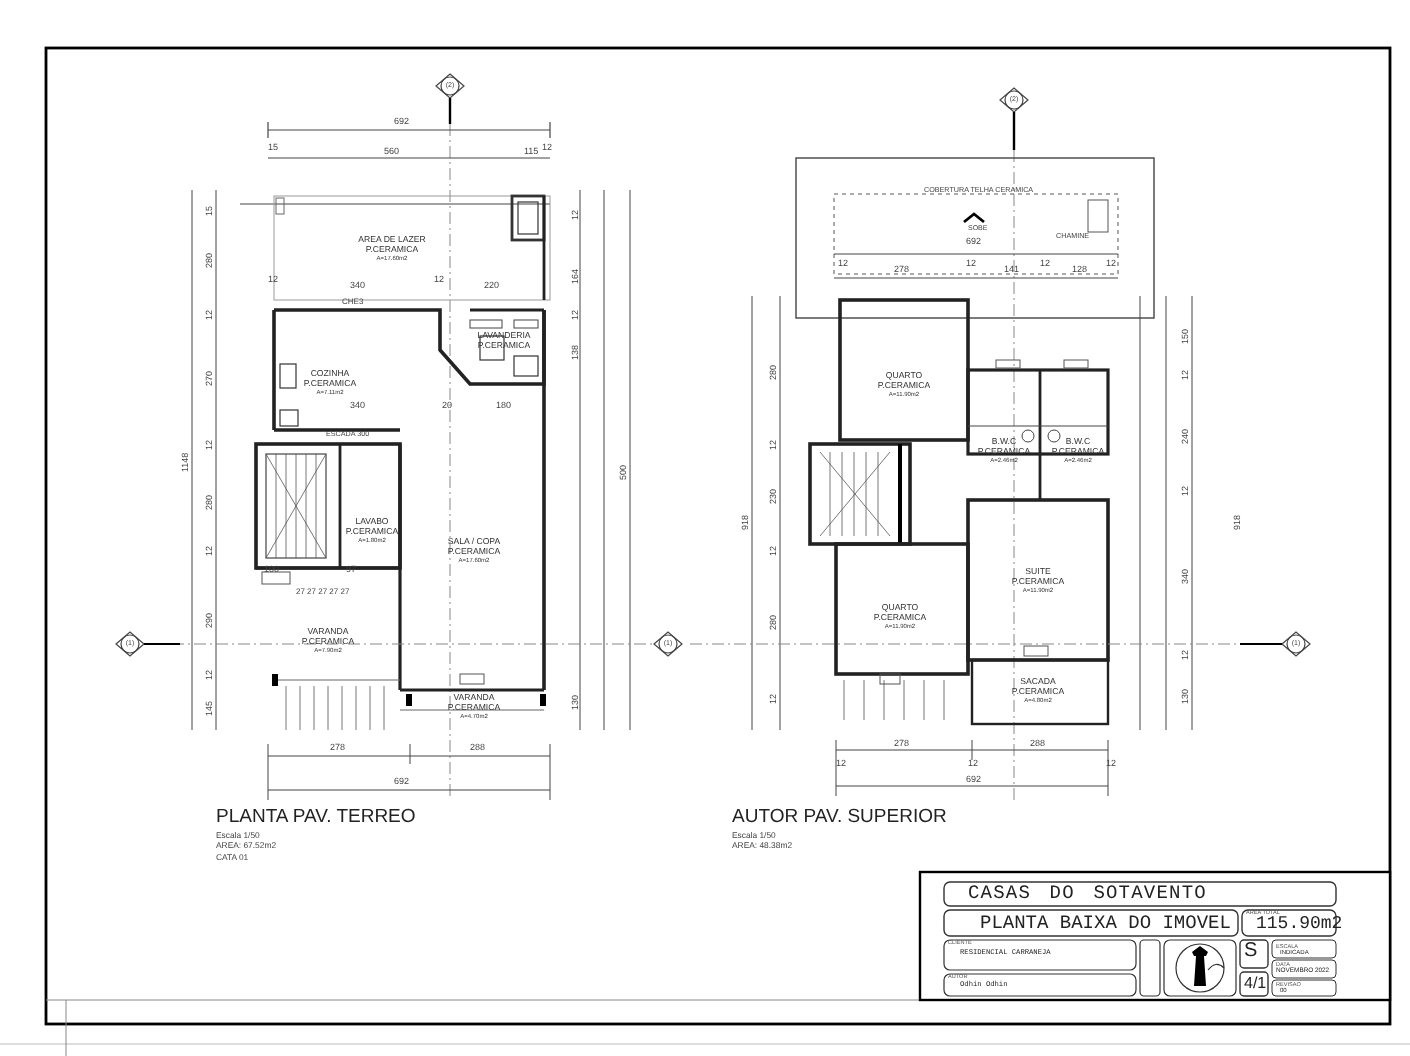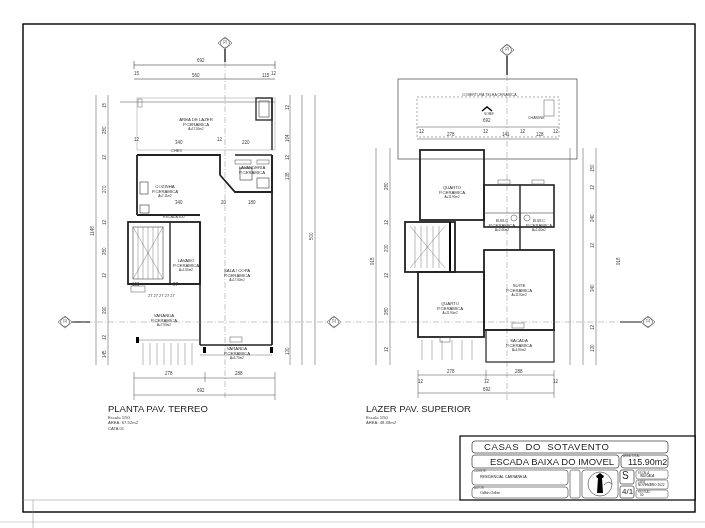--- a/index.html
+++ b/index.html
@@ -1,18 +1,18 @@
 <!DOCTYPE html>
 <html><head>
 <meta charset="utf-8">
 <style>
   html,body{margin:0;padding:0;background:#fff;}
   body{width:705px;height:528px;position:relative;overflow:hidden;font-family:"Liberation Sans",sans-serif;}
   #sheet{position:absolute;left:0;top:0;width:705px;height:390px;border-radius:29px;}
-  .tb-serif{font-family:Liberation Sans, sans-serif;text-align:right;}
+  .tb-serif{font-family:Liberation Mono, monospace;text-align:right;}
 </style>
 </head>
 <body>
 
 <div id="sheet">
 <svg width="705" height="528" viewBox="0 0 705 528" xmlns="http://www.w3.org/2000/svg">
 
   <rect x="23" y="24" width="672" height="488" fill="#fff" stroke="#000" stroke-width="1.4"></rect>
   <line x1="23" y1="500" x2="460" y2="500" stroke="#888" stroke-width="0.5"></line>
   <line x1="0" y1="522" x2="705" y2="522" stroke="#bbb" stroke-width="0.6"></line>
@@ -370,27 +370,27 @@
       <span>P.CERAMICA</span>
       <span style="font-size:3px">A=11.90m2</span>
     </div>
 <div class="t room" style="left:519px;top:338px">
       <span>SACADA</span>
       <span>P.CERAMICA</span>
       <span style="font-size:3px">A=4.80m2</span>
     </div>
 
 
-<div class="t ptitle" style="left:366px;top:404px">LAZER PAV. SUPERIOR</div>
+<div class="t ptitle" style="left:366px;top:404px">AUTOR PAV. SUPERIOR</div>
 <div class="t psub" style="left:366px;top:415px">Escala 1/50</div>
 <div class="t psub" style="left:366px;top:420px">AREA: 48.38m2</div>
 
 
 <div class="t tb-serif" style="left:484px;top:442px;font-size:9.5px;letter-spacing:0.6px;word-spacing:3px">CASAS DO SOTAVENTO</div>
-<div class="t tb-serif" style="left:490px;top:457px;font-size:9.5px">ESCADA BAIXA DO IMOVEL</div>
+<div class="t tb-serif" style="left:490px;top:457px;font-size:9.5px">PLANTA BAIXA DO IMOVEL</div>
 <div class="t" style="left:623px;top:455px;font-size:2.8px;color:#555">AREA TOTAL</div>
 <div class="t tb-serif" style="left:628px;top:458px;font-size:9px">115.90m2</div>
 <div class="t" style="left:474px;top:470px;font-size:2.8px;color:#555">CLIENTE</div>
 <div class="t tb-serif" style="left:480px;top:476px;font-size:3.6px">RESIDENCIAL CARRANEJA</div>
 <div class="t" style="left:474px;top:487px;font-size:2.8px;color:#555">AUTOR</div>
 <div class="t tb-serif" style="left:480px;top:492px;font-size:3.6px">Odhin Odhin</div>
 <div class="t" style="left:622px;top:471px;font-size:10px">S</div>
 <div class="t" style="left:622px;top:488px;font-size:8px">4/1</div>
 <div class="t" style="left:638px;top:472px;font-size:2.8px;color:#555">ESCALA</div>
 <div class="t" style="left:640px;top:475px;font-size:3px">INDICADA</div>

